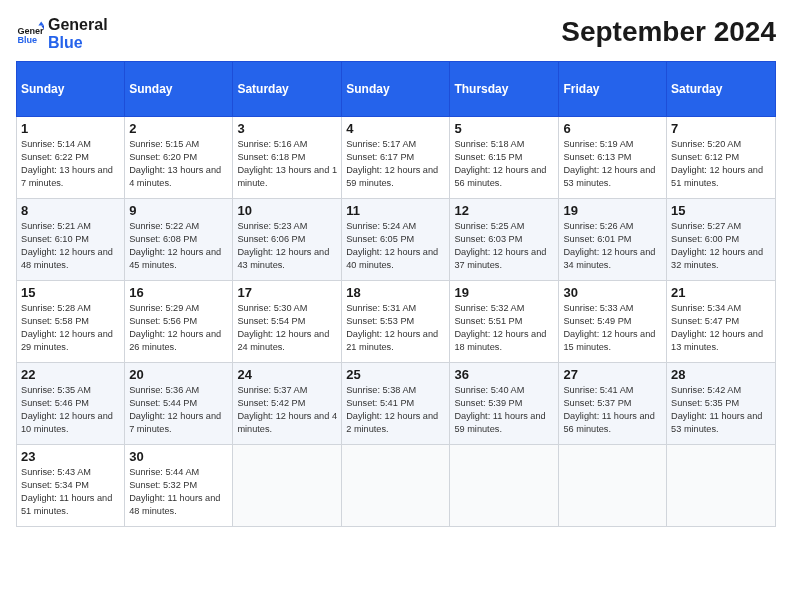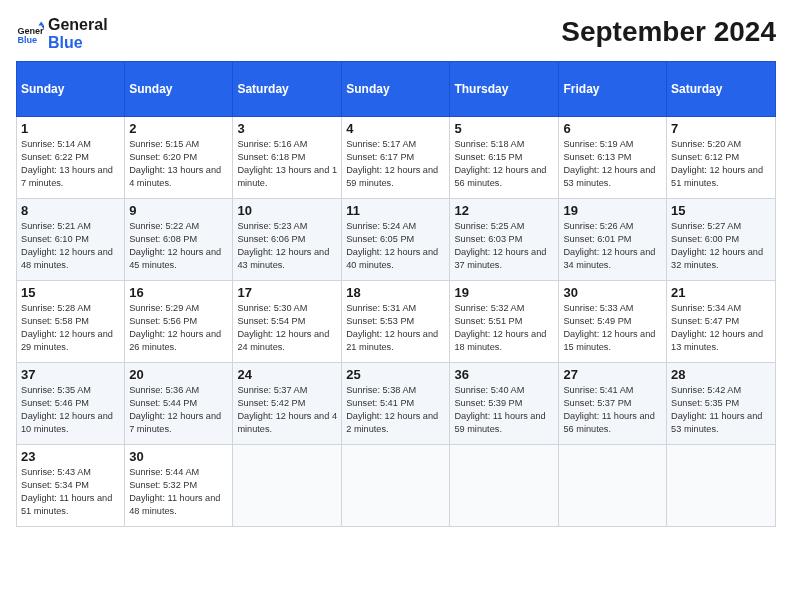--- a/index.html
+++ b/index.html
@@ -205,21 +205,21 @@
         <span class="day-number">30</span>
         <span class="day-info">Sunrise: 5:33 AM<br>Sunset: 5:49 PM<br>Daylight: 12 hours and 15 minutes.</span>
       </td>
           <td>
         <span class="day-number">21</span>
         <span class="day-info">Sunrise: 5:34 AM<br>Sunset: 5:47 PM<br>Daylight: 12 hours and 13 minutes.</span>
       </td>
         </tr>
         <tr>
           <td>
-        <span class="day-number">37</span>
+        <span class="day-number">22</span>
         <span class="day-info">Sunrise: 5:35 AM<br>Sunset: 5:46 PM<br>Daylight: 12 hours and 10 minutes.</span>
       </td>
           <td>
         <span class="day-number">20</span>
         <span class="day-info">Sunrise: 5:36 AM<br>Sunset: 5:44 PM<br>Daylight: 12 hours and 7 minutes.</span>
       </td>
           <td>
         <span class="day-number">24</span>
         <span class="day-info">Sunrise: 5:37 AM<br>Sunset: 5:42 PM<br>Daylight: 12 hours and 4 minutes.</span>
       </td>

